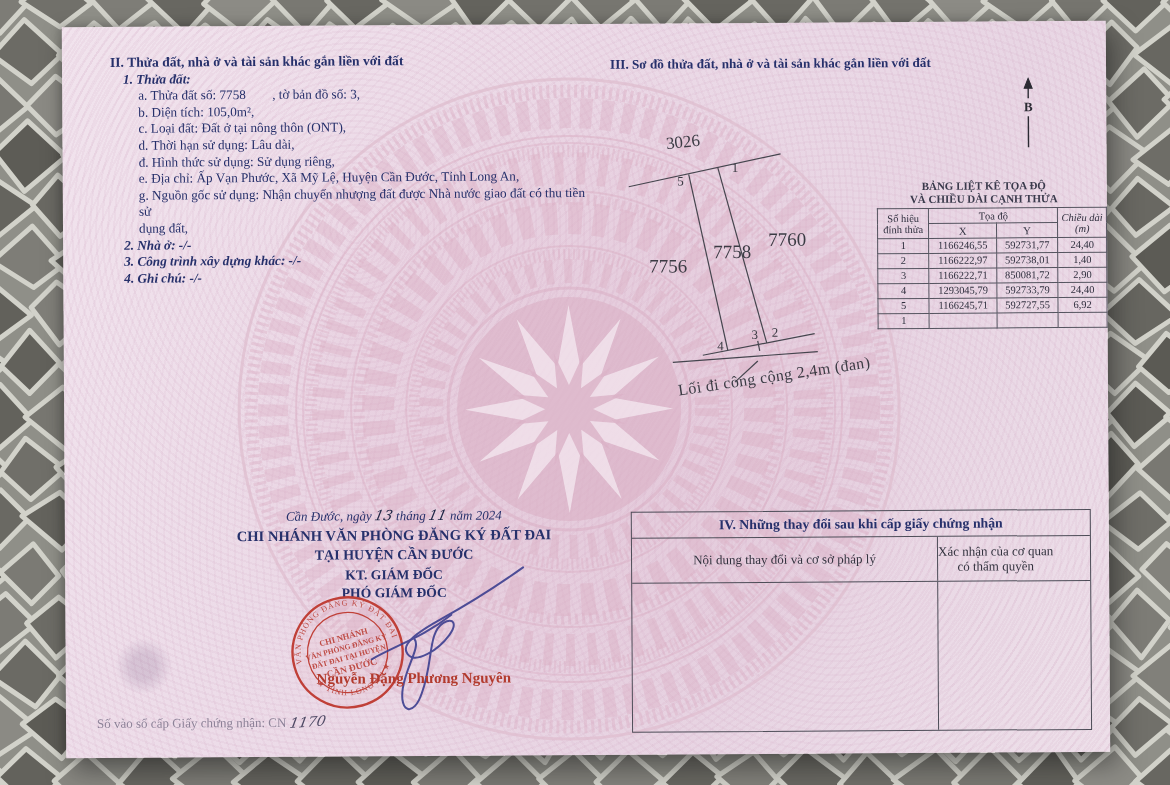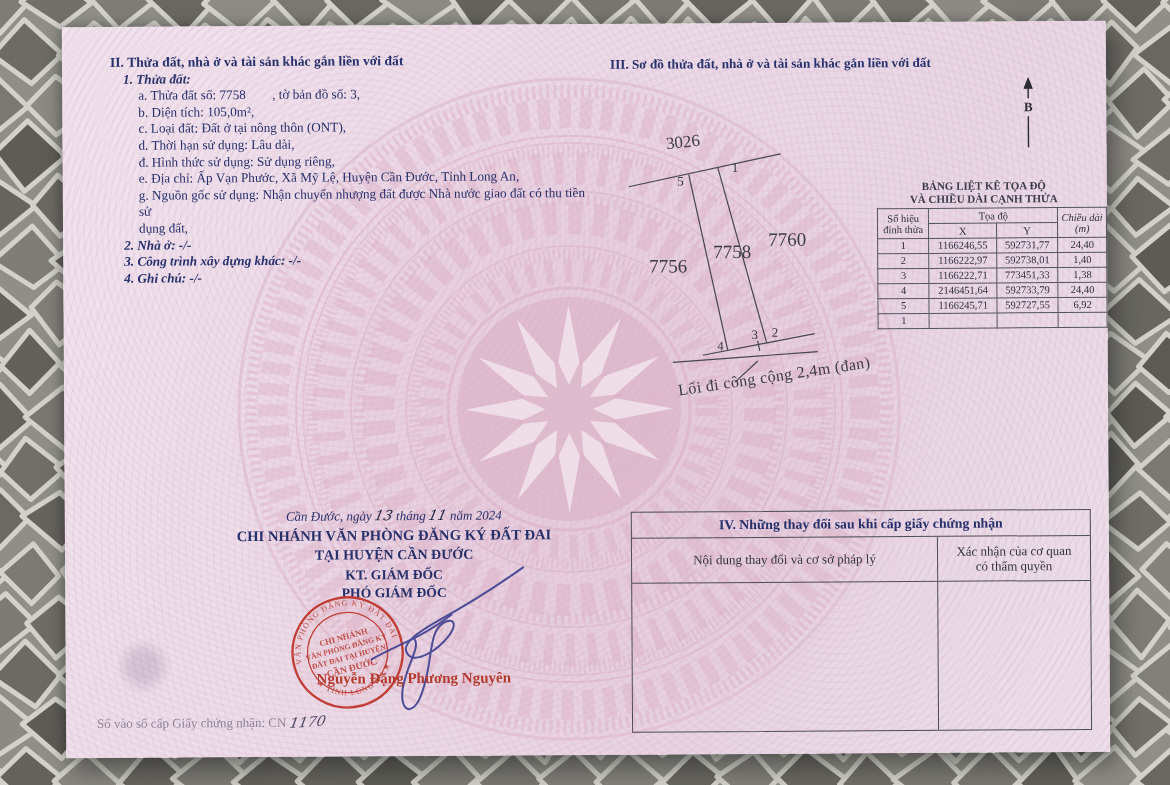--- a/index.html
+++ b/index.html
@@ -77,21 +77,21 @@
   #footerline .hand2{font-family:"DejaVu Serif",serif;font-style:italic;color:#4e4964;
     display:inline-block;transform:skewX(-14deg) rotate(-4deg);font-size:14px;}
 
   
   #sec4{left:566px;top:488px;width:458px;height:219px;border:1px solid #4d4d58;z-index:5;}
   #sec4 .t{height:25px;line-height:25px;text-align:center;font-weight:bold;font-size:13.8px;
     border-bottom:1px solid #4d4d58;color:#26306b;}
   #sec4 .hdr{display:flex;height:44px;border-bottom:1px solid #4d4d58;}
   #sec4 .c1{width:305px;border-right:1px solid #4d4d58;display:flex;align-items:center;
     justify-content:center;font-size:13px;color:#33333f;}
-  #sec4 .c2{flex:1;display:flex;align-items:center;justify-content:center;text-align:center;
+  #sec4 .c2{flex:1;display:flex;align-items:center;text-align:center;
     font-size:13px;line-height:15px;color:#33333f;}
   #sec4 .bodyrow{display:flex;height:148px;}
   #sec4 .b1{width:305px;border-right:1px solid #4d4d58;}
 
   .stain{left:48px;top:612px;width:60px;height:55px;border-radius:50%;
     background:radial-gradient(circle,rgba(120,90,130,0.20) 0 30%,rgba(120,90,130,0) 70%);z-index:4;}
 </style>
 </head>
 <body>
 
@@ -580,26 +580,26 @@
             </tr>
         <tr>
           <td>2</td>
               <td>1166222,97</td>
           <td>592738,01</td>
               <td>1,40</td>
             </tr>
         <tr>
           <td>3</td>
               <td>1166222,71</td>
-          <td>773451,33</td>
-              <td>1,38</td>
+          <td>850081,72</td>
+              <td>2,90</td>
             </tr>
         <tr>
           <td>4</td>
-              <td>2146451,64</td>
+              <td>1293045,79</td>
           <td>592733,79</td>
               <td>24,40</td>
             </tr>
         <tr>
           <td>5</td>
               <td>1166245,71</td>
           <td>592727,55</td>
               <td>6,92</td>
             </tr>
         <tr>

